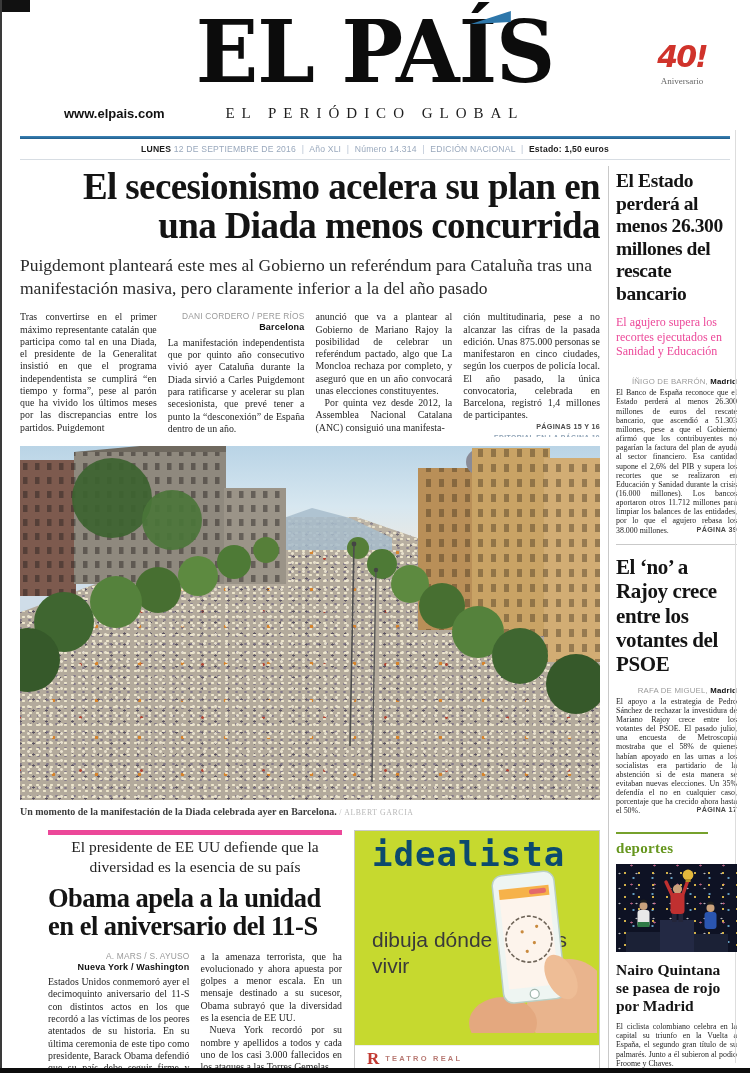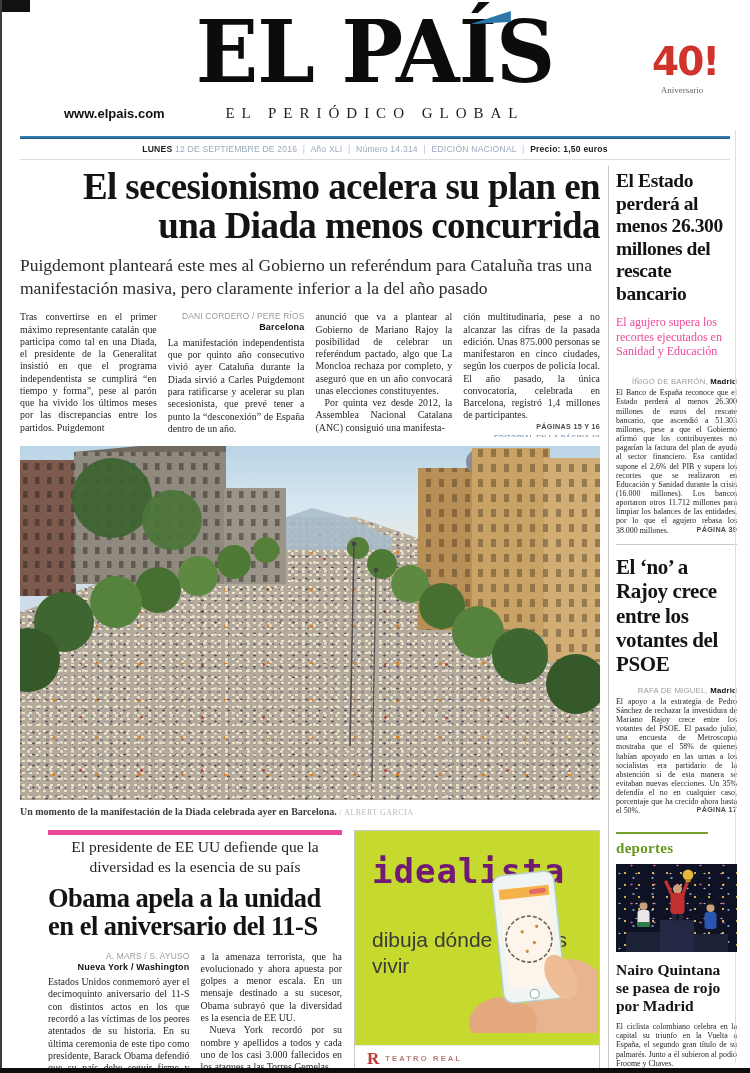--- a/index.html
+++ b/index.html
@@ -15,22 +15,22 @@
   .m-title { position:absolute; left:0; right:0; top:2px; text-align:center;
              font-family:"DejaVu Serif", serif; font-weight:bold; font-size:82px; line-height:.98;
              letter-spacing:-1px; color:#0c0c0c; transform:scaleY(1.04); }
   .m-accent { position:absolute; left:63.5%; top:1px; width:40px; height:13px; background:#2e77aa;
               clip-path:polygon(0 100%, 100% 0, 100% 85%, 8% 100%); }
   .m-url { position:absolute; left:44px; bottom:3px; font-family:"Liberation Sans", sans-serif;
            font-weight:bold; font-size:13px; color:#111; }
   .m-tagline { position:absolute; left:0; right:0; bottom:2px; text-align:center;
                font-size:15px; letter-spacing:7px; color:#1d1d1d; }
   .m-anniv { position:absolute; right:18px; top:32px; width:60px; text-align:center; }
-  .m-anniv .mark { font-family:"DejaVu Sans", sans-serif; font-weight:bold; font-size:39px;
-                   line-height:1; color:#d0332b; letter-spacing:-2px; }
+  .m-anniv .mark { font-family:"DejaVu Sans", sans-serif; font-weight:bold; font-size:30px;
+                   line-height:1; color:#d0332b; letter-spacing:-2px;font-style:italic; }
   .m-anniv .label { margin-top:4px; font-size:9px; color:#666; }
 
   .blue-rule { height:3px; background:linear-gradient(#3d85b8,#205e8c); margin:8px 20px 0; }
   .dateline { margin:0 20px; padding:5px 0 5px; text-align:center; border-bottom:1px solid #d7dde3;
               font-family:"Liberation Sans", sans-serif; font-size:8.6px; color:#9aa9bd; letter-spacing:.2px; }
   .dateline .dk { color:#1c1c1c; font-weight:bold; }
   .dateline .sep { color:#b9c4d4; padding:0 3px; }
 
   
   .content-row { display:flex; margin:0 13px 0 20px; height:914px; overflow:hidden; }
@@ -79,22 +79,22 @@
   .bottom-row { display:flex; gap:12px; margin-top:13px; }
   .obama { width:294px; border-top:5px solid #ec4899; padding-top:2px;margin-left:28px; }
   .kicker { margin:0 10px 9px; text-align:center; font-size:15.5px; line-height:1.25; color:#222; }
   .o-h1 { font-weight:bold; font-size:26.5px; line-height:1.05; letter-spacing:-.5px;
           color:#141414; margin-bottom:10px; }
   .o-cols { display:flex; gap:11px; height:122px; overflow:hidden; }
   .o-col { flex:1; text-align:justify; font-size:9.9px; line-height:1.24; color:#1f1f1f; hyphens:auto; }
 
   .adbox { flex:1; border:1px solid #c9c9c9; display:flex; flex-direction:column; }
   .ad-main { position:relative; flex:1; background:#c6d92f; overflow:hidden; }
-  .ad-brand { position:absolute; left:17px; top:20px; font-family:"DejaVu Sans Mono", monospace;
-              font-weight:bold; font-size:34px; letter-spacing:1px; color:#701a75; }
+  .ad-brand { position:absolute; left:17px; top:3px; font-family:"DejaVu Sans Mono", monospace;
+              font-weight:bold; font-size:34px; letter-spacing:1px; color:#0c4a6e; }
   .ad-tag { position:absolute; left:17px; top:96px; font-family:"Liberation Sans", sans-serif;
             font-size:21px; line-height:1.25; color:#3a3a3a; }
   .ad-phone { position:absolute; right:2px; top:34px; }
   .ad-footer { height:27px; background:#fff; border-top:1px solid #eee; display:flex;
                align-items:center; padding-left:12px; gap:6px; }
   .tr-mark { color:#c23b34; font-weight:bold; font-size:17px; font-family:"Liberation Serif", serif; }
   .tr-name { font-family:"Liberation Sans", sans-serif; font-size:7.5px; letter-spacing:2.2px;
              color:#b87a74; font-weight:bold; }
 
   
@@ -144,21 +144,21 @@
   <div class="dateline">
     <span class="dk">LUNES</span>
     <span>12 DE SEPTIEMBRE DE 2016</span>
     <span class="sep">|</span>
     <span>Año XLI</span>
     <span class="sep">|</span>
     <span>Número 14.314</span>
     <span class="sep">|</span>
     <span>EDICIÓN NACIONAL</span>
     <span class="sep">|</span>
-    <span class="dk">Precio:</span>
+    <span class="dk">Estado:</span>
     <span class="dk">1,50 euros</span>
   </div>
 
   <div class="content-row">
 
     <div class="main-col">
       <h1 class="lead-h1">El secesionismo acelera su plan en una Diada menos concurrida</h1>
       <p class="lead-sub">Puigdemont planteará este mes al Gobierno un referéndum para Cataluña tras una manifestación masiva, pero claramente inferior a la del año pasado</p>
 
       <div class="lead-cols">

